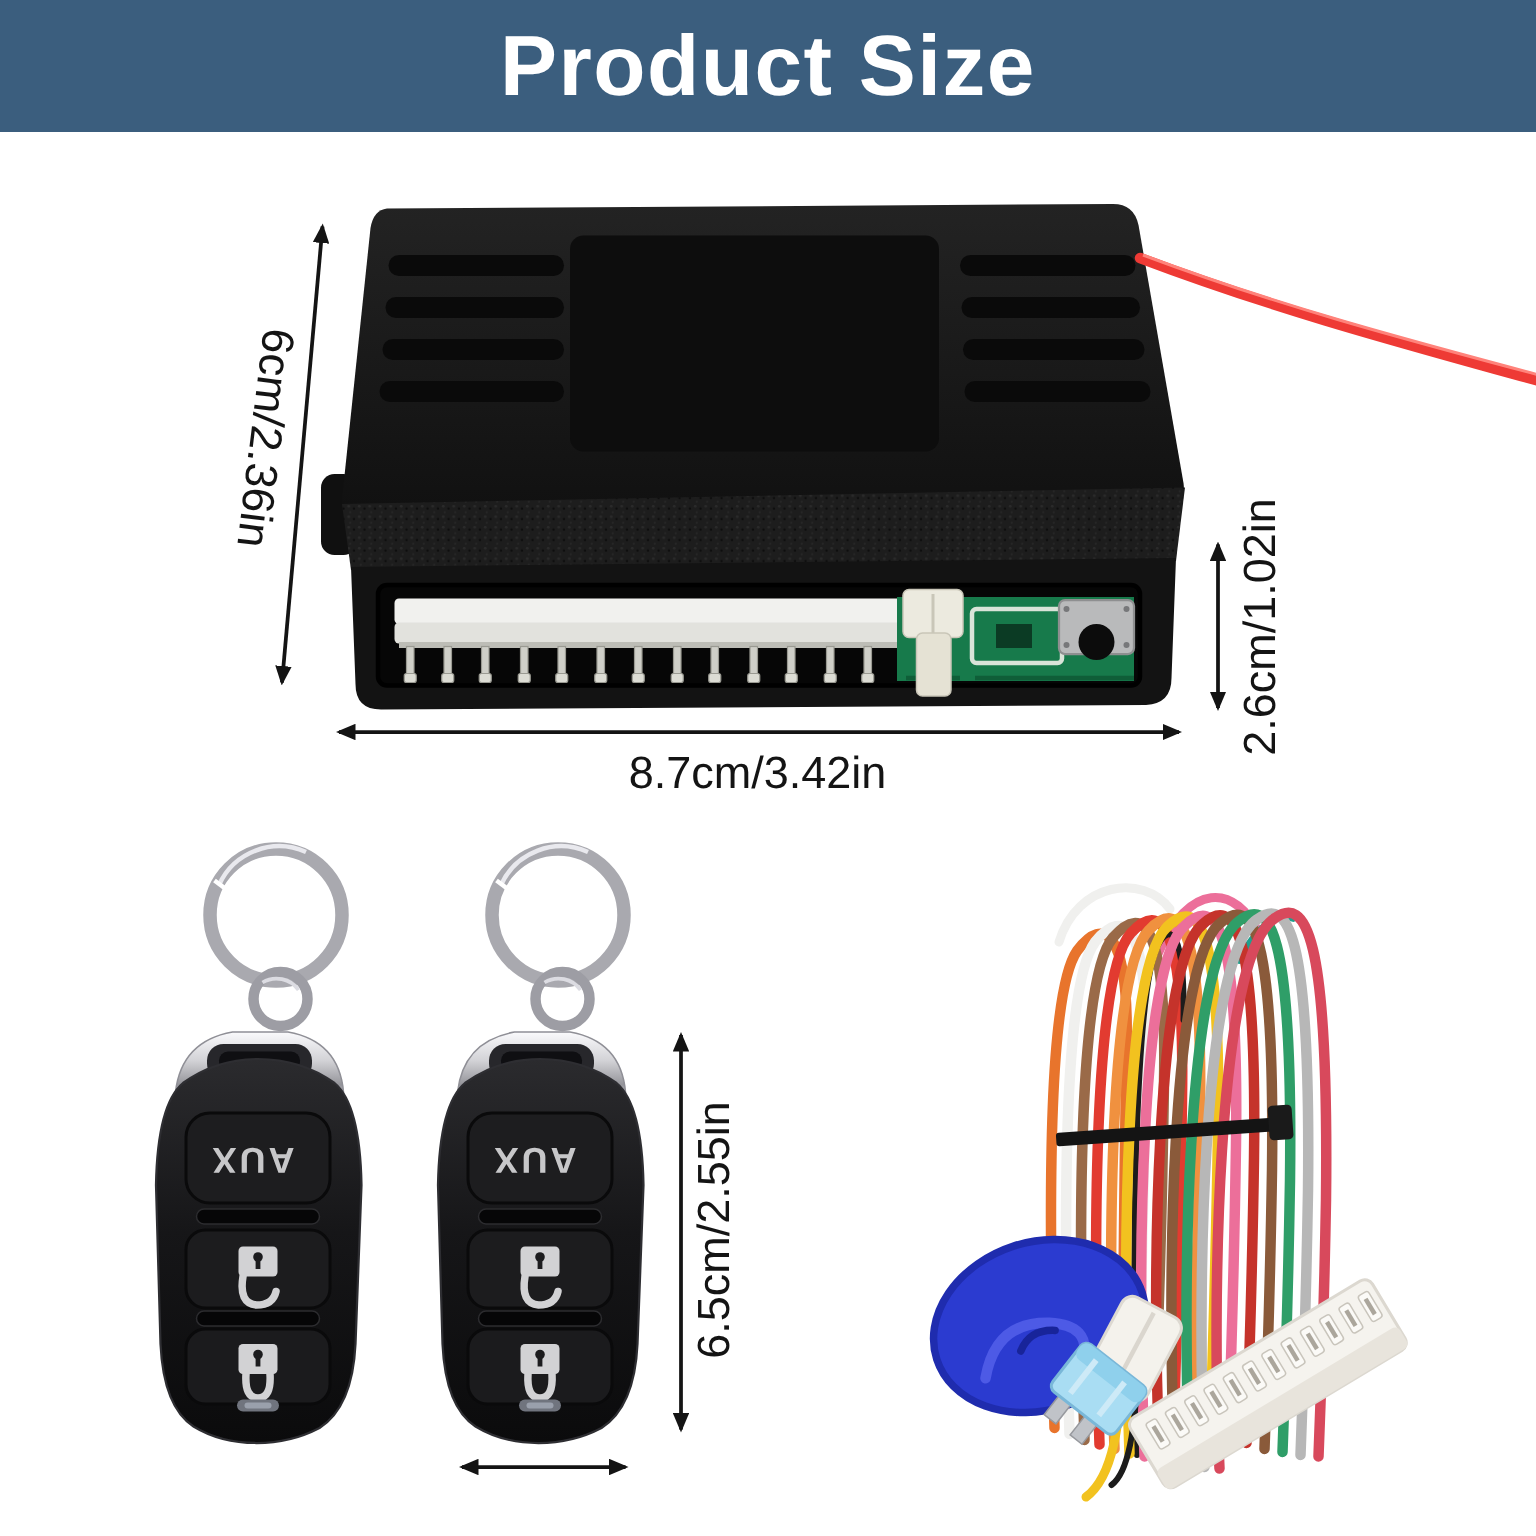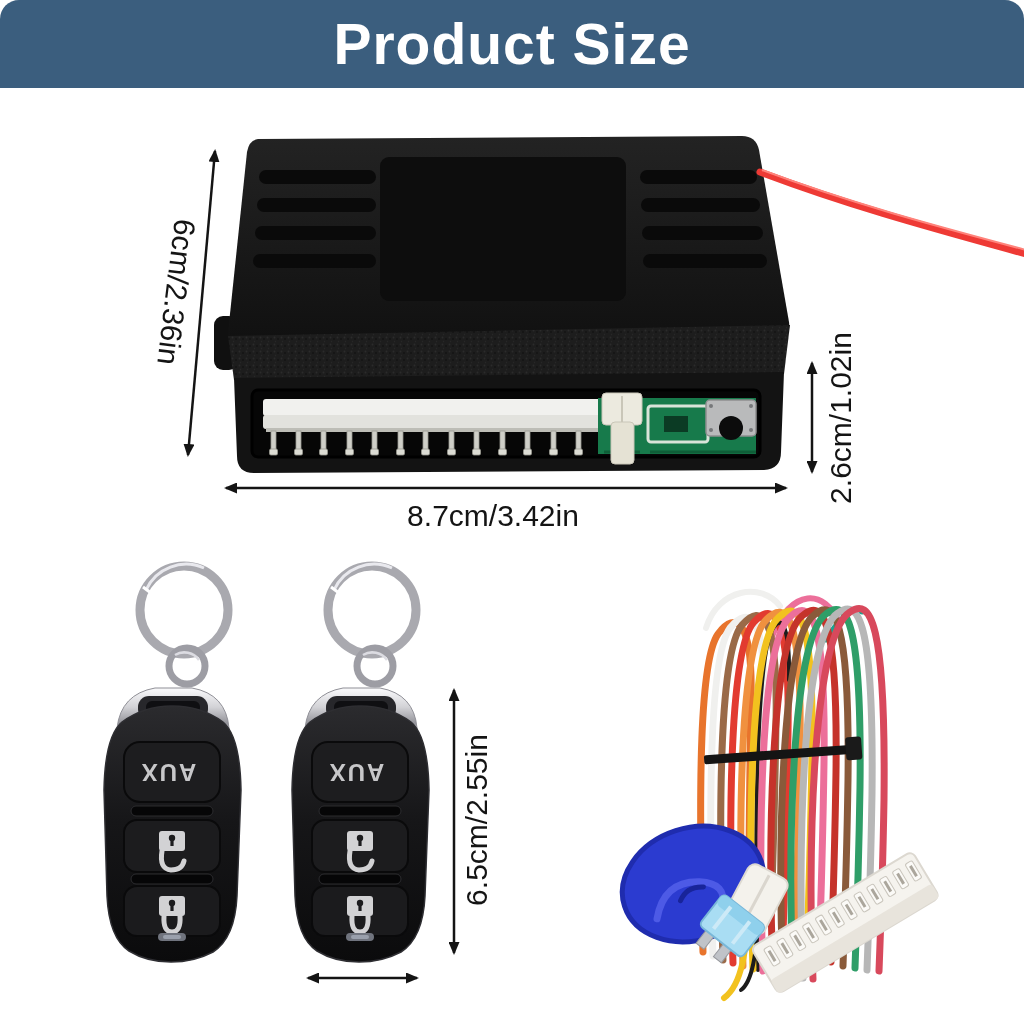--- a/index.html
+++ b/index.html
@@ -1,17 +1,17 @@
 <!DOCTYPE html>
 <html><head>
 <meta charset="utf-8">
 <style>
   html,body{margin:0;padding:0;background:#ffffff;}
   .canvas{position:relative;width:1024px;height:1024px;background:#ffffff;overflow:hidden;
-          font-family:"Liberation Sans",sans-serif;border-radius:19px;}
+          font-family:"Liberation Sans",sans-serif;}
   .banner{position:absolute;left:0;top:0;width:1024px;height:88px;background:#3b5e7e;
           display:flex;align-items:center;justify-content:center;}
   .banner h1{margin:0;color:#ffffff;font-size:57px;font-weight:700;letter-spacing:1px;}
   .art{position:absolute;left:0;top:0;}
   .dim{position:absolute;color:#141414;font-size:30px;white-space:nowrap;
        transform:translate(-50%,-50%);}
   .dim.rot-ccw{transform:translate(-50%,-50%) rotate(-90deg);}
   .dim.rot-left{transform:translate(-50%,-50%) rotate(97deg);}
   .aux{position:absolute;color:#c7c7c9;font-size:24px;font-weight:700;letter-spacing:2px;
        transform:translate(-50%,-50%) rotate(180deg);}
@@ -242,19 +242,19 @@
           <rect x="910.5" y="950" width="3" height="12"></rect>
             <rect x="925.5" y="950" width="3" height="12"></rect>
           <rect x="940.5" y="950" width="3" height="12"></rect>
             <rect x="955.5" y="950" width="3" height="12"></rect>
         </g>
       </g>
     </g>
   </svg>
 
   <div class="dim rot-left" style="left:176px; top:292px;">6cm/2.36in</div>
-  <div class="dim" style="left:493px; top:516px;text-align:right;">8.7cm/3.42in</div>
+  <div class="dim" style="left:505px; top:516px;text-align:right;">8.7cm/3.42in</div>
   <div class="dim rot-ccw" style="left:841px; top:418px;">2.6cm/1.02in</div>
   <div class="dim rot-ccw" style="left:477px; top:820px;">6.5cm/2.55in</div>
   <div class="aux" style="left:168px; top:772px;">AUX</div>
   <div class="aux" style="left:356px; top:772px;">AUX</div>
 
 </div>
 
 </body></html>

